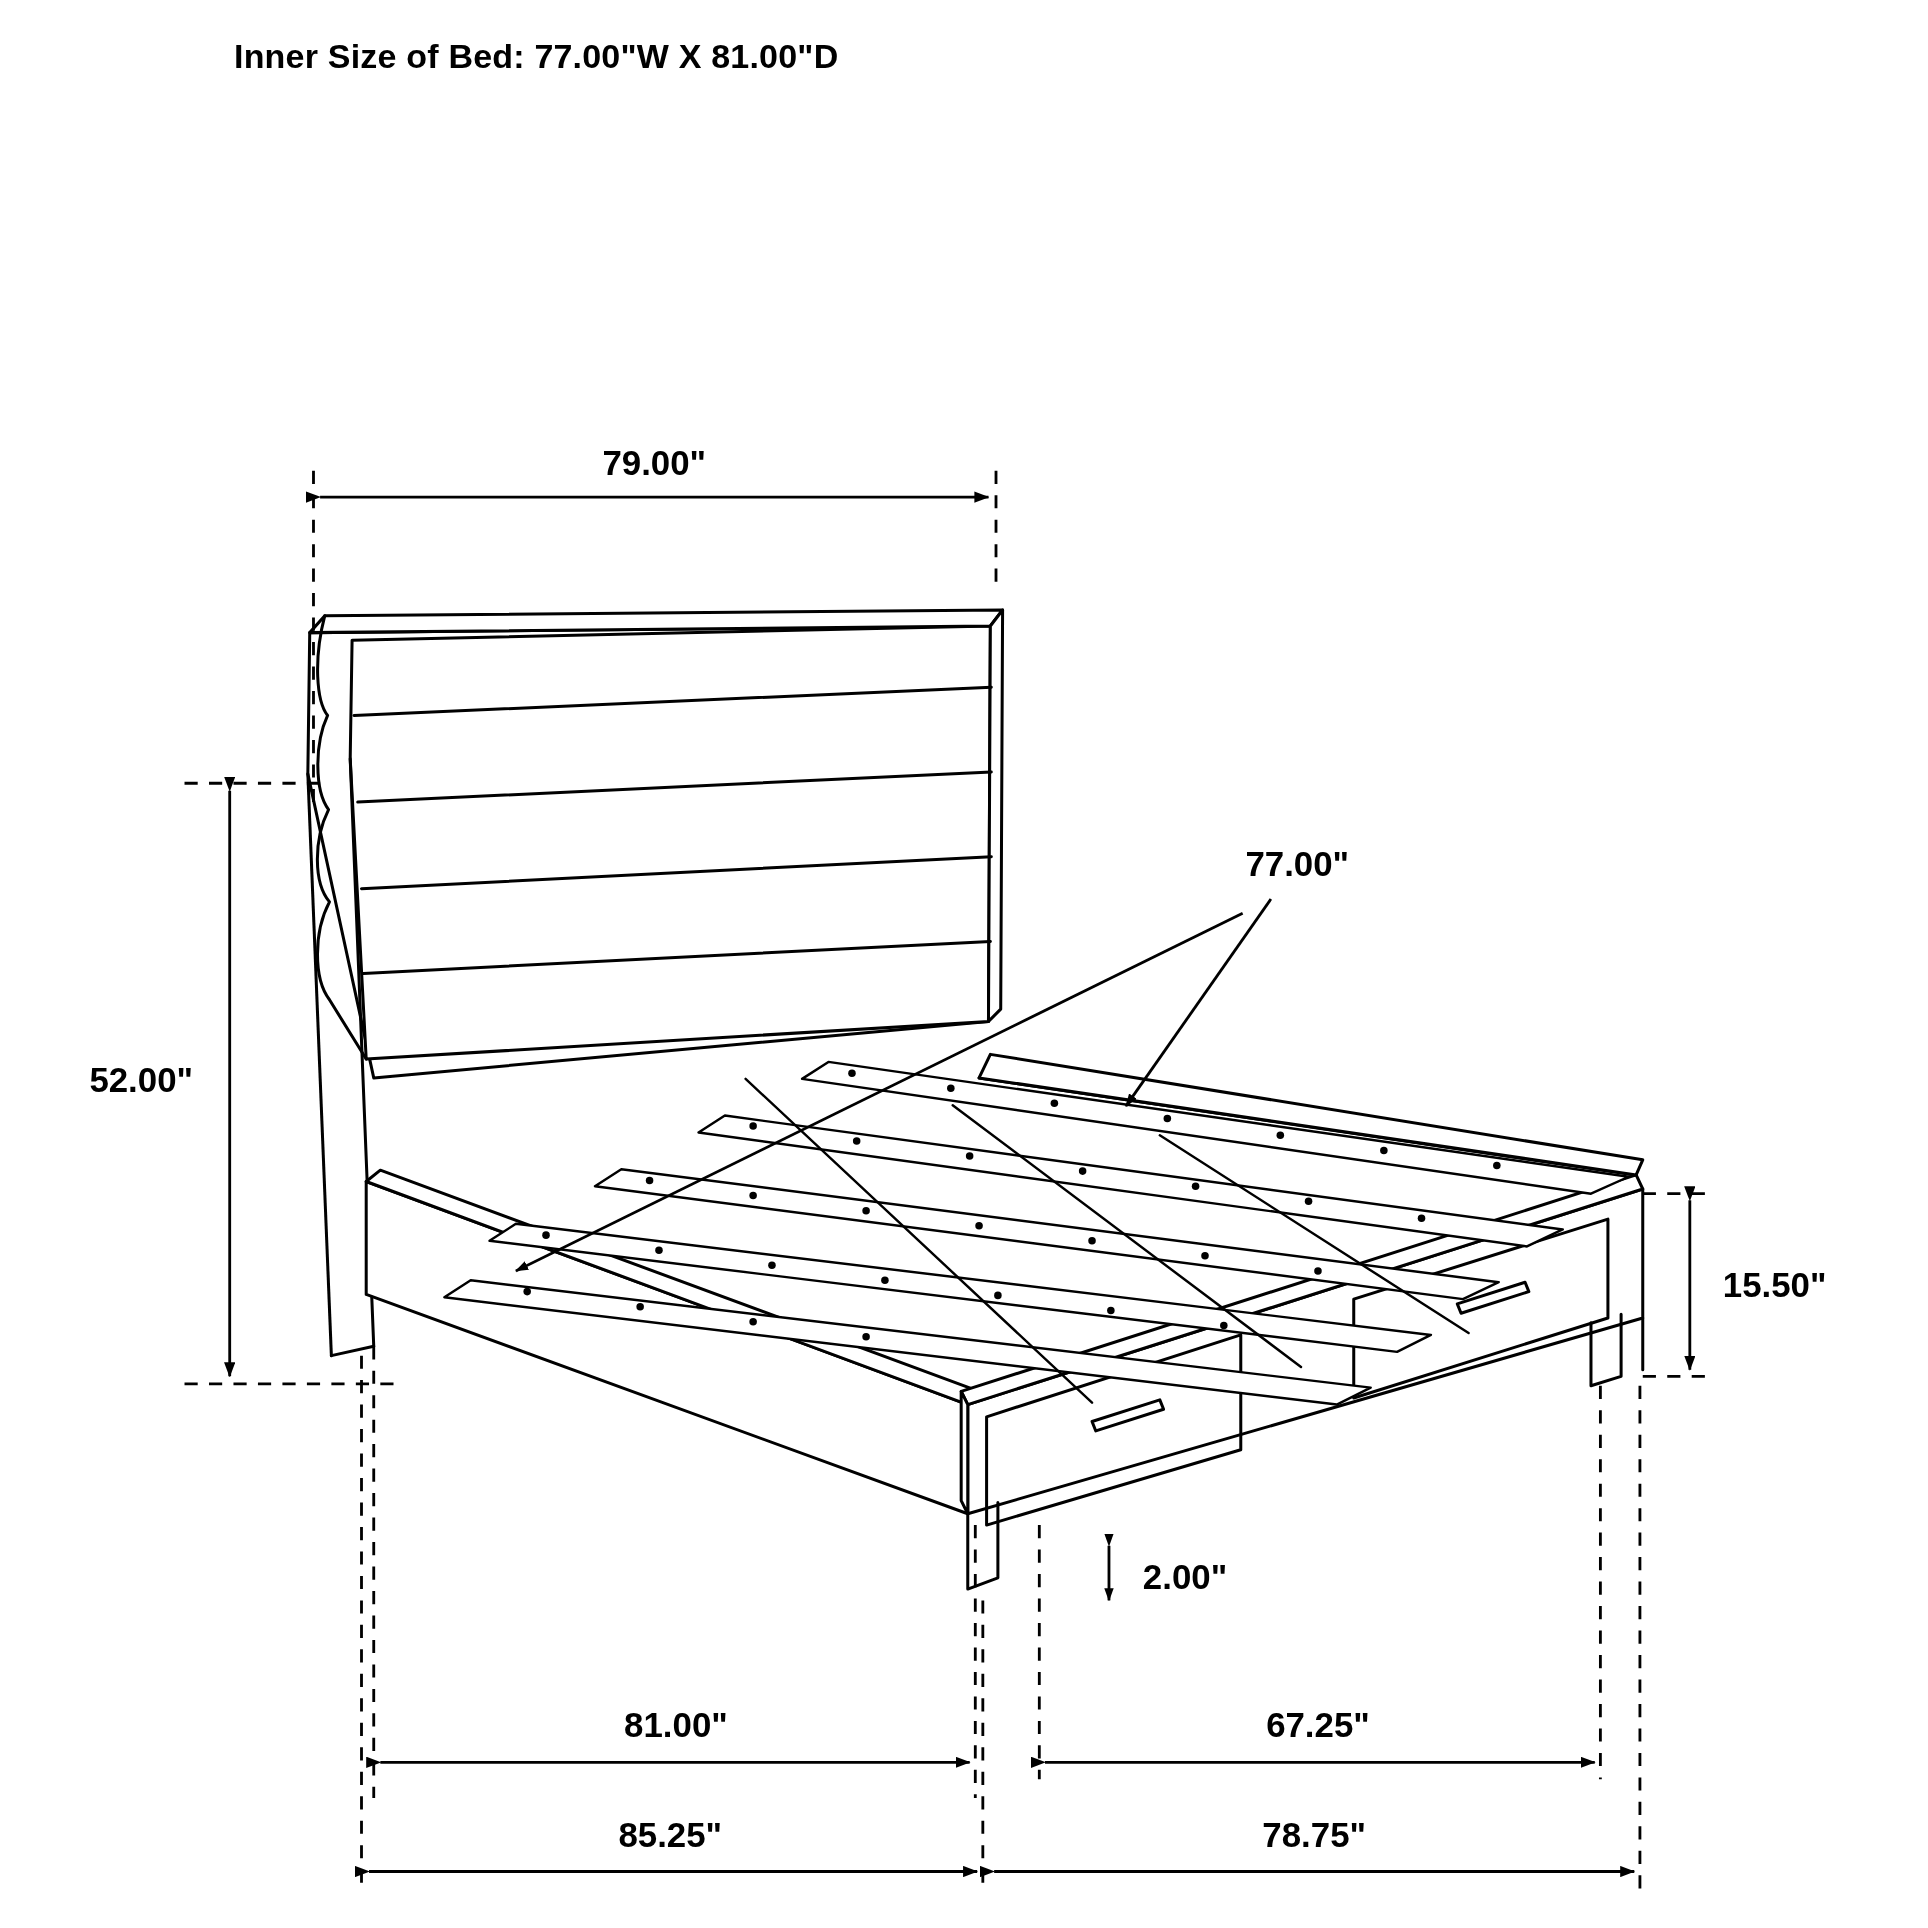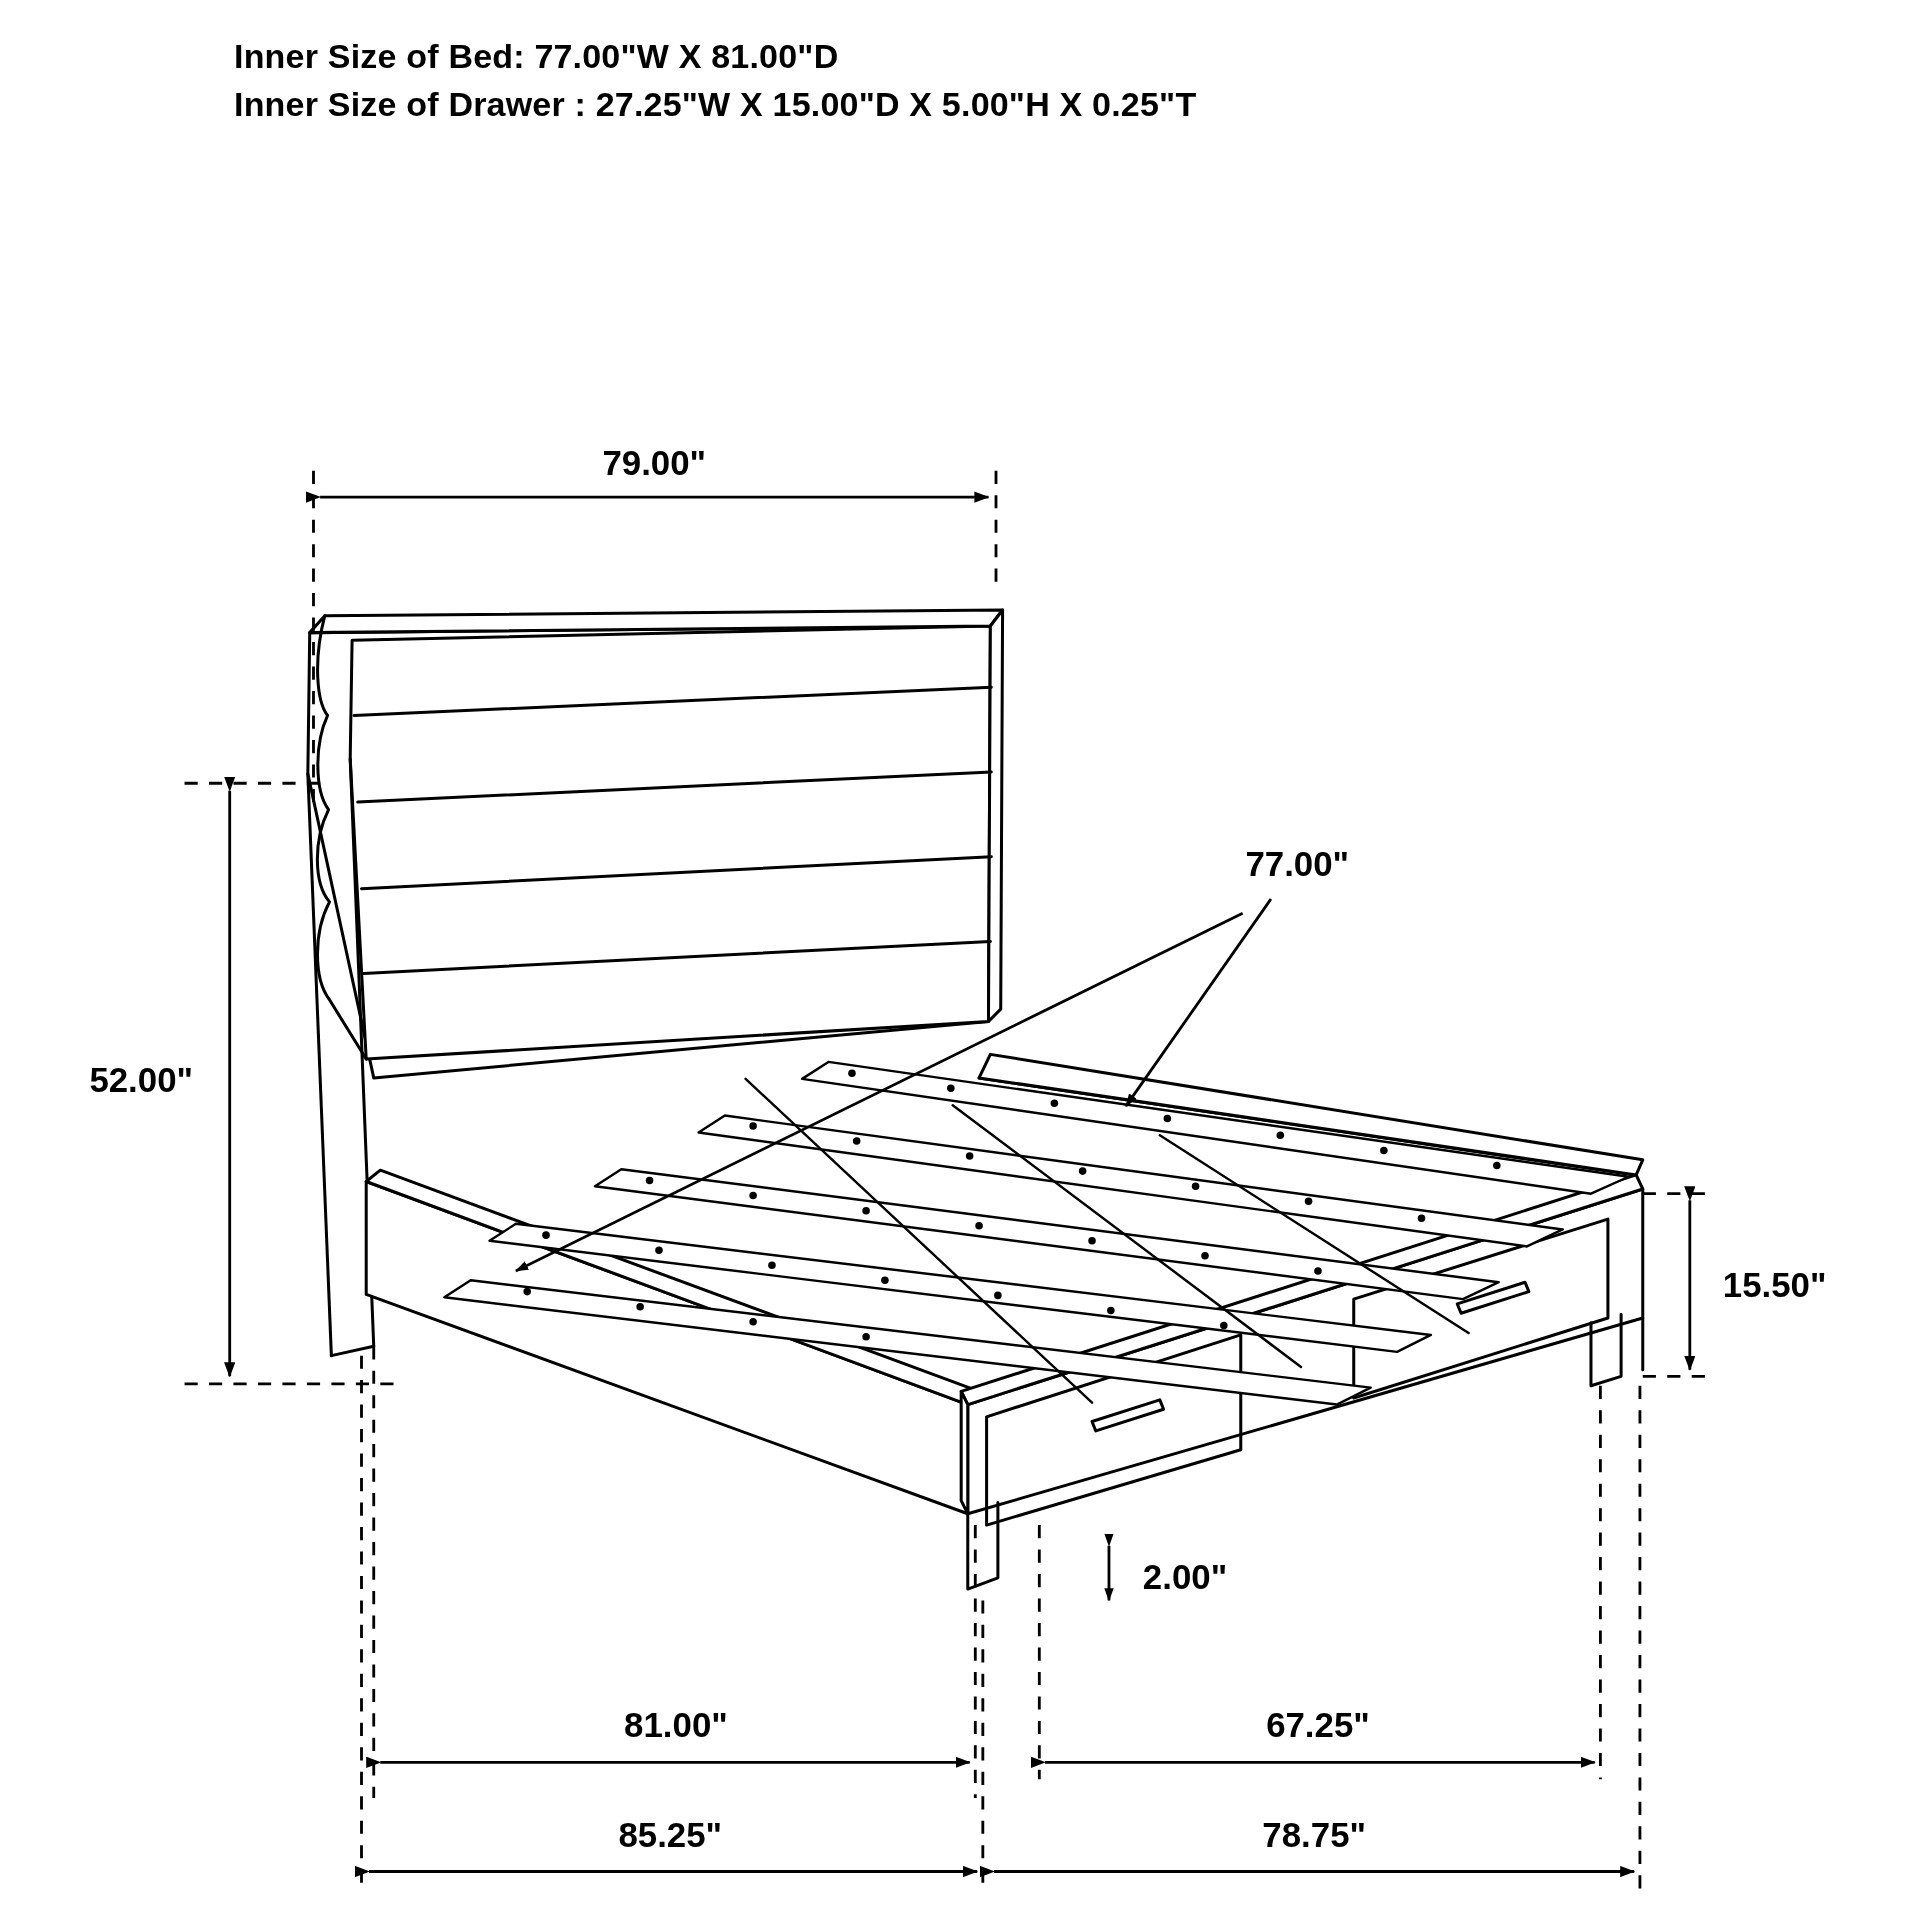--- a/index.html
+++ b/index.html
@@ -31,21 +31,20 @@
   }
   .dimtext.big{font-size:37px;}
 </style>
 </head>
 <body>
 
 <div class="stage">
 
   <div class="notes">
     <div>Inner Size of Bed: 77.00"W X 81.00"D</div>
-    <div>Inner Size of Drawer : 27.25"W X 15.00"D X 5.00"H X 0.25"T</div>
   </div>
 
   <svg class="diagram" viewBox="0 0 2048 2048">
     <defs>
       <marker id="ah" markerWidth="16" markerHeight="12" refX="15" refY="6" orient="auto" markerUnits="userSpaceOnUse">
         <path d="M0,0 L16,6 L0,12 z" fill="#000"></path>
       </marker>
       <marker id="ahs" markerWidth="14" markerHeight="10" refX="13" refY="5" orient="auto" markerUnits="userSpaceOnUse">
         <path d="M0,0 L14,5 L0,10 z" fill="#000"></path>
       </marker>

